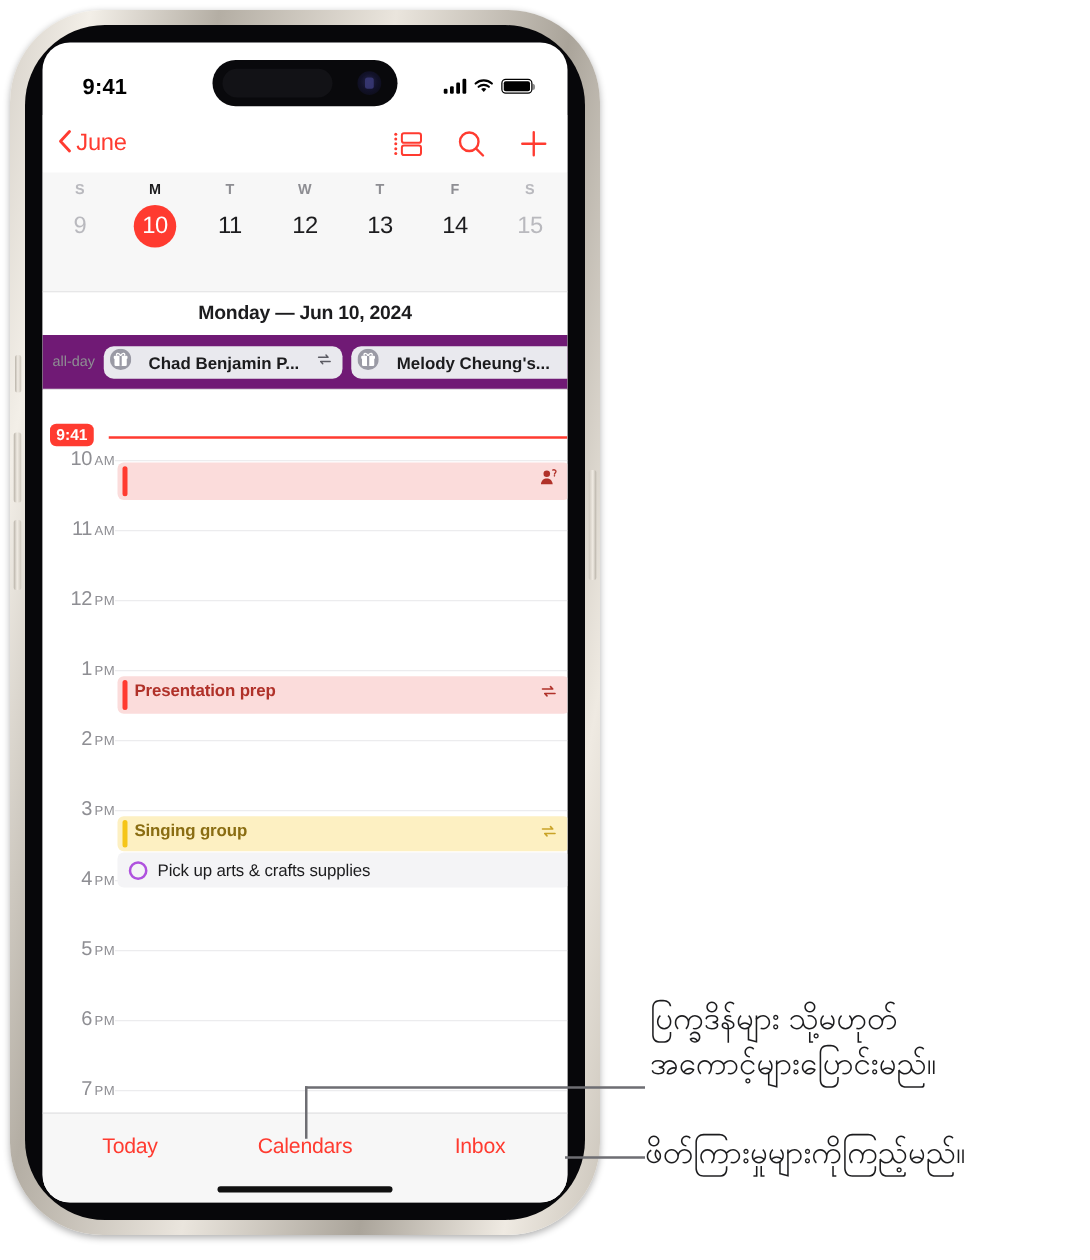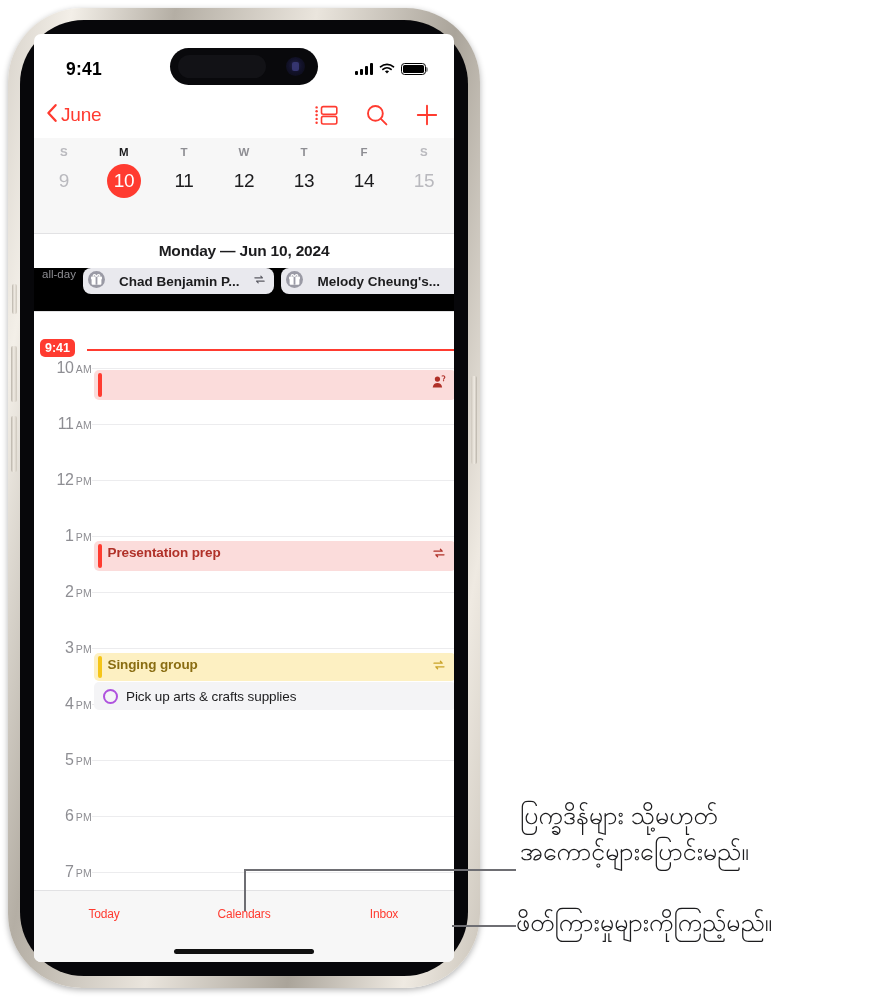--- a/index.html
+++ b/index.html
@@ -21,21 +21,21 @@
   }
   .phone-bezel {
     position: absolute; left: 12px; top: 12px;
     width: 448px; height: 956px;
     border-radius: 64px;
     background: #07070a;
   }
   .screen {
     position: absolute; left: 26px; top: 26px;
     width: 420px; height: 928px;
-    border-radius: 7px;
+    border-radius: 22px;
     background: #ffffff;
     overflow: hidden;
   }
   
   .btn-side {
     position: absolute;
     background: linear-gradient(90deg,#b8b2a8,#f0ebe3 45%,#cdc7bd);
     border-radius: 2px;
   }
   .btn-silent { left: 4px; top: 276px;  width: 5px; height: 30px; }
@@ -129,22 +129,22 @@
   .dayhead{
     position:absolute; left:0; top:200px; width:420px; height:34px;
     display:flex; align-items:center; justify-content:center;
     background:#fff;
     font-size:15.5px; font-weight:700; color:#1c1c1e; letter-spacing:-.2px;
   }
 
   
   .allday{
     position:absolute; left:0; top:234px; width:420px; height:44px;
-    display:flex; align-items:flex-start; gap:7px; padding-left:8px;
-    background:#000000; overflow:hidden;
+    display:flex; align-items:center; gap:7px; padding-left:8px;
+    background:#701a75; overflow:hidden;
   }
   .allday-lbl{ font-size:11.5px; color:#8e8e93; flex:0 0 auto; }
   .ad-pill{
     display:flex; align-items:center; gap:14px;
     background:#e9e9ee; border-radius:8px;
     height:26px; padding:0 8px 0 5px; flex:0 0 auto;
   }
   .ad-pill .gift{ flex:0 0 auto; }
   .ad-pill .txt{
     font-size:13.5px; font-weight:700; color:#1c1c1e; white-space:nowrap;
@@ -204,21 +204,21 @@
     width:15px;height:15px;border-radius:50%;border:2px solid #af52de; flex:0 0 auto;
   }
   .reminder .txt{ font-size:13.5px; font-weight:400; color:#1c1c1e; letter-spacing:-.1px; white-space:nowrap; }
 
   
   .tabbar{
     position:absolute; left:0; bottom:0; width:420px; height:72px;
     background:#f7f7f7; border-top:1px solid #e2e2e4;
     display:flex; align-items:flex-start; padding-top:16px;
   }
-  .tab{ flex:1; text-align:center; color:#ff3b30; font-size:12px; letter-spacing:-.2px; cursor:pointer; }
+  .tab{ flex:1; text-align:center; color:#ff3b30; font-size:17px; letter-spacing:-.2px; cursor:pointer; }
   .home-ind{
     position:absolute; left:50%; transform:translateX(-50%); bottom:8px;
     width:140px; height:5px; border-radius:3px; background:#111;
   }
 
   
   .callout{
     position:absolute; font-family:"Liberation Sans","DejaVu Sans",sans-serif;
     font-size:25px; color:#1c1c1e; line-height:1.42; white-space:nowrap;
   }

